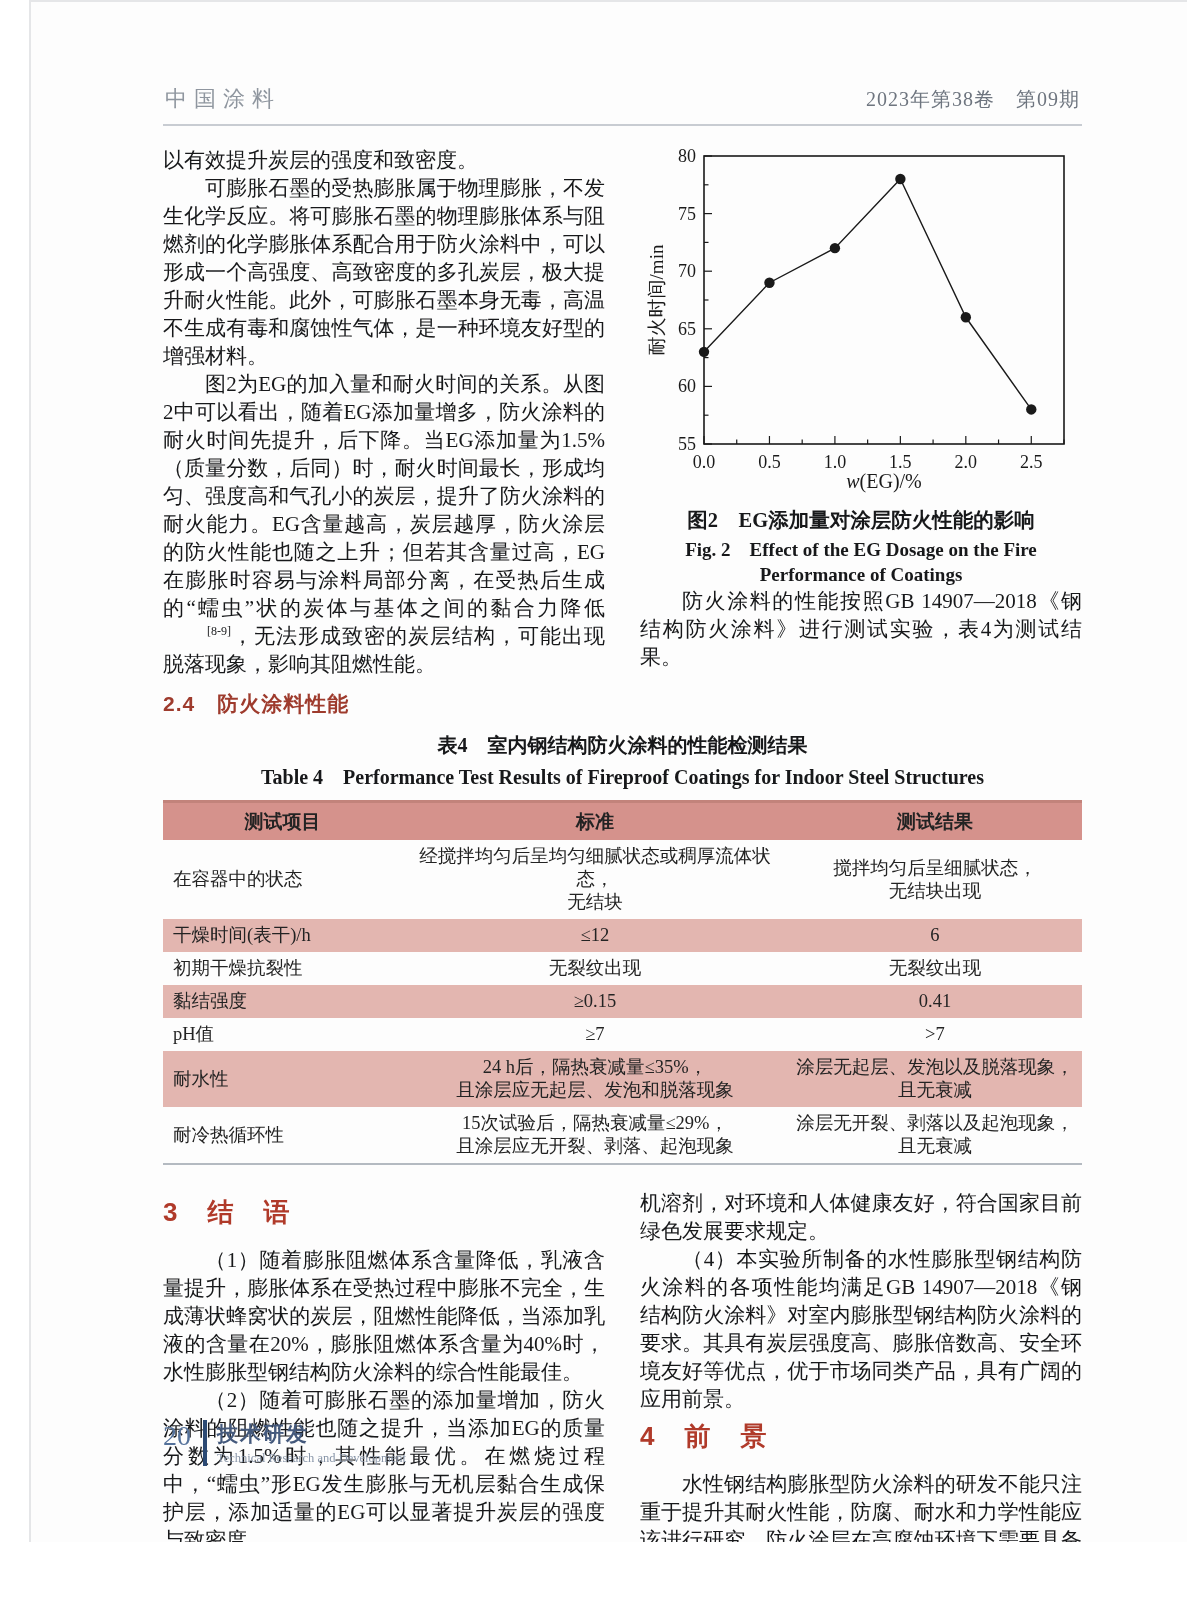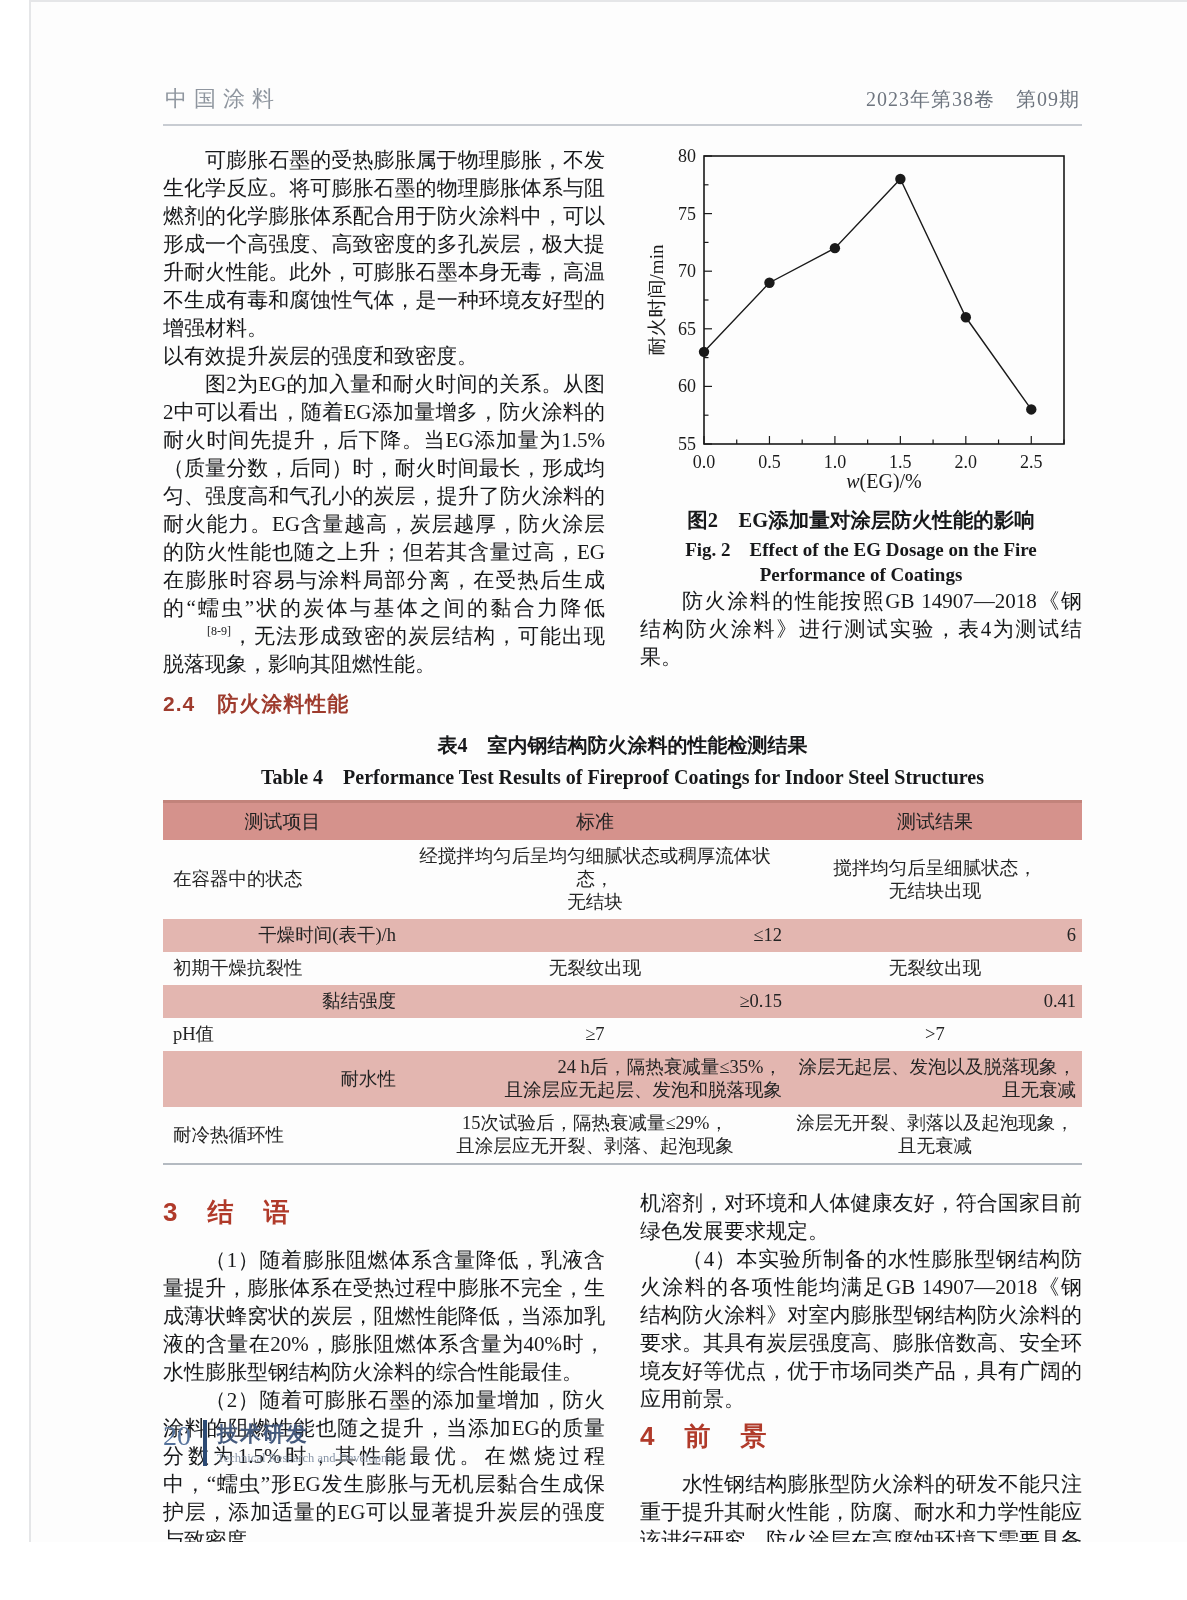--- a/index.html
+++ b/index.html
@@ -44,27 +44,27 @@
   .cap-zh { text-align:center; font-weight:bold; font-size:20.5px; margin:6px 0 3px 0; }
   .cap-en { text-align:center; font-weight:bold; font-size:19px; line-height:25px; margin:0 auto; width:440px; }
   .fig-intro { margin-top:16px; }
 
   
   .table-block { margin:14px 134px 0 134px; }
   .tbl-title-zh { text-align:center; font-weight:bold; font-size:20px; margin:0 0 5px 0; }
   .tbl-title-en { text-align:center; font-weight:bold; font-size:20px; margin:0 0 9px 0; }
   table.perf { width:100%; border-collapse:collapse; font-size:18.5px; line-height:23px;
     color:#232323; border-top:3px solid #c2837b; border-bottom:2px solid #b4bac1; }
-  table.perf th { background:var(--th-bg,#d5928c); font-weight:normal; font-size:19px; padding:7px 4px; }
+  table.perf th { background:var(--th-bg,#d5928c); font-weight:bold; font-size:19px; padding:7px 4px; }
   table.perf td { padding:5px 6px; text-align:center; white-space:pre-line; vertical-align:middle; }
   table.perf .c0 { width:26%; }
   table.perf td.c0 { text-align:left; padding-left:10px; }
   table.perf .c1 { width:42%; }
   table.perf .c2 { width:32%; }
-  table.perf tr.shaded td { background:var(--stripe,#e3b6b0);text-align:right; }
+  table.perf tr.shaded td { background:var(--stripe,#e3b6b0); }
 
   .note { text-align:right; font-size:20px; font-style:italic; margin-top:10px; }
 
   
   .page-footer { position:absolute; left:134px; bottom:76px; display:flex; align-items:flex-start; }
   .pg-num { font-size:28px; color:#54719a; margin-right:12px; }
   .bar { width:4px; height:46px; background:var(--footer-bar,#2c4a74); margin-right:10px; }
   .sec-zh { font-family:"Liberation Sans","DejaVu Sans",sans-serif; font-size:21px; font-weight:bold;
             color:#44597c; letter-spacing:2px; }
   .sec-en { font-size:12.5px; color:#8895a8; margin-top:3px; }
@@ -74,22 +74,22 @@
 
 <div class="page" style="--accent: #b03a2a; --accent-dark: #9e3b2d; --th-bg: #d5928c; --stripe: #e3b6b0; --footer-bar: #2c4a74;">
 
   <header class="page-header">
     <span class="journal-name">中国涂料</span>
     <span class="issue-info">2023年第38卷　第09期</span>
   </header>
 
   <section class="row row1">
     <div class="col">
+      <p class="body">以有效提升炭层的强度和致密度。</p>
       <p class="body ind">可膨胀石墨的受热膨胀属于物理膨胀，不发生化学反应。将可膨胀石墨的物理膨胀体系与阻燃剂的化学膨胀体系配合用于防火涂料中，可以形成一个高强度、高致密度的多孔炭层，极大提升耐火性能。此外，可膨胀石墨本身无毒，高温不生成有毒和腐蚀性气体，是一种环境友好型的增强材料。</p>
-      <p class="body">以有效提升炭层的强度和致密度。</p>
       <p class="body ind"><span>图2为EG的加入量和耐火时间的关系。从图2中可以看出，随着EG添加量增多，防火涂料的耐火时间先提升，后下降。当EG添加量为1.5%（质量分数，后同）时，耐火时间最长，形成均匀、强度高和气孔小的炭层，提升了防火涂料的耐火能力。EG含量越高，炭层越厚，防火涂层的防火性能也随之上升；但若其含量过高，EG在膨胀时容易与涂料局部分离，在受热后生成的“蠕虫”状的炭体与基体之间的黏合力降低</span><sup class="ref">[8-9]</sup><span>，无法形成致密的炭层结构，可能出现脱落现象，影响其阻燃性能。</span></p>
       <h3 class="sub-heading">2.4　防火涂料性能</h3>
     </div>
 
     <div class="col">
       <figure class="chart-figure">
         <div id="chart-root" class="chart-root"><svg width="434" height="354">
               <rect x="60" y="10" width="360" height="288" fill="none" stroke="#1a1a1a" stroke-width="1.6"></rect>
               <g stroke="#1a1a1a" stroke-width="1.2">
                 <line x1="60" y1="298" x2="60" y2="290"></line>

